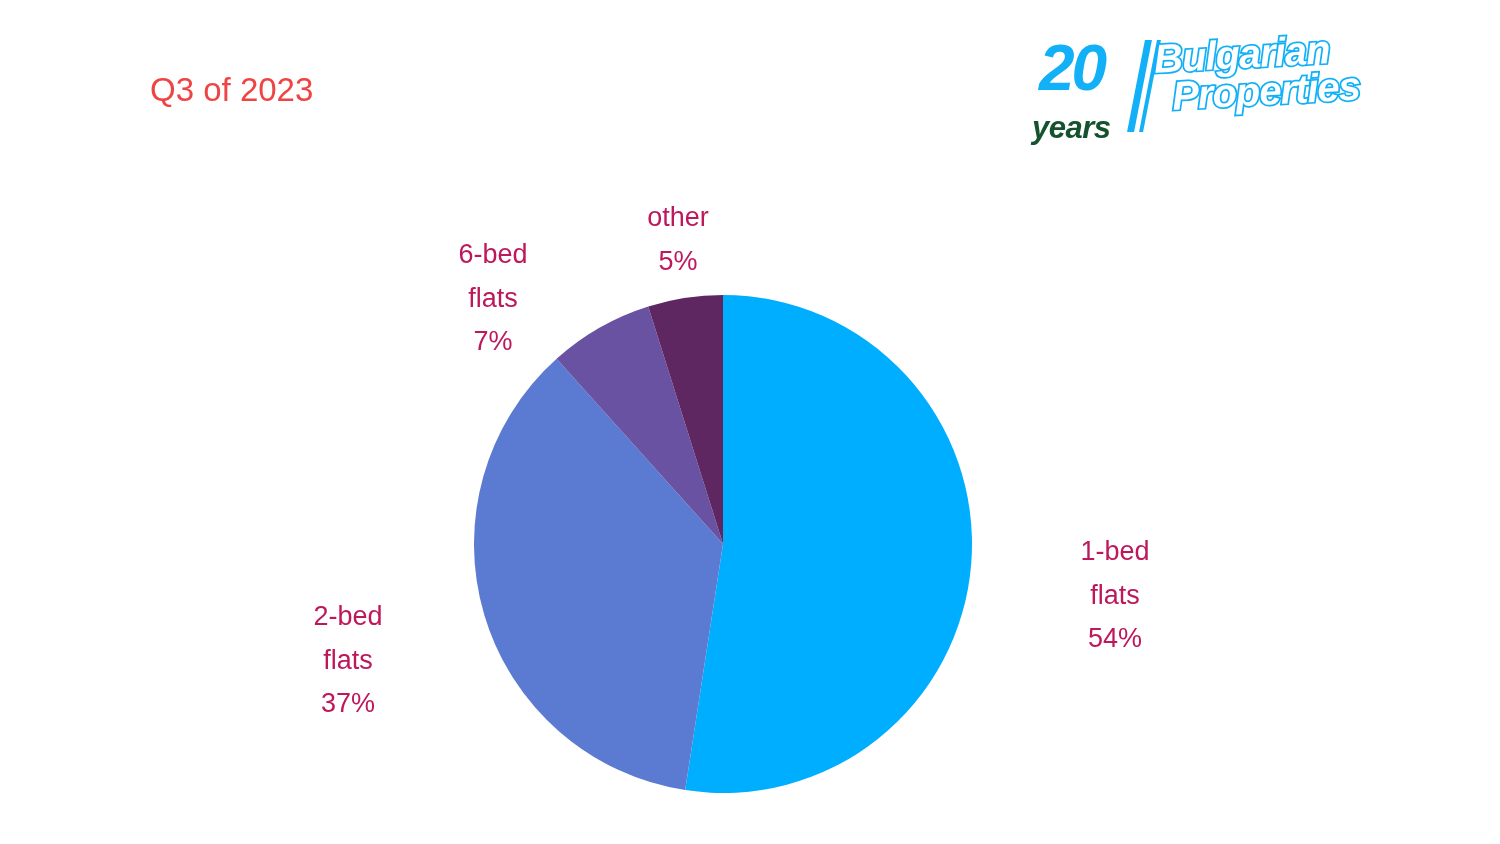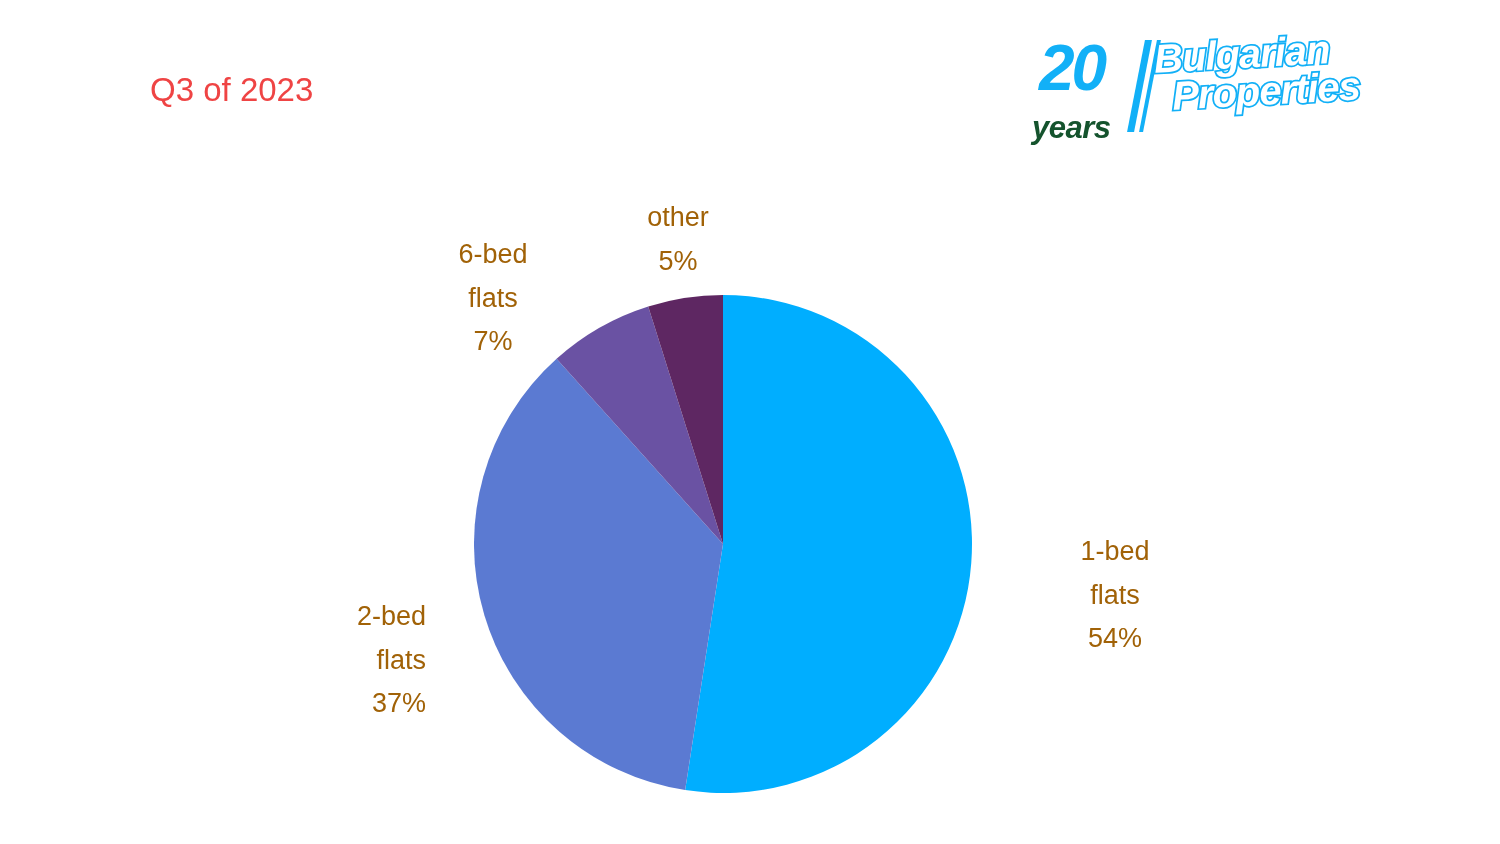--- a/index.html
+++ b/index.html
@@ -124,28 +124,28 @@
     left: 474px;
     top: 295px;
     width: 498px;
     height: 498px;
   }
 
   
   .slice-label {
     position: absolute;
     font-size: 27px;
-    color: #a16207;
+    color: #be185d;
     line-height: 1.62;
     text-align: center;
     white-space: pre-line;
   }
   .label-other     { left: 600px; top: 196px; width: 156px; }
   .label-3bed      { left: 415px; top: 233px; width: 156px; }
-  .label-2bed      { left: 270px; top: 595px; width: 156px; text-align: right; }
+  .label-2bed      { left: 270px; top: 595px; width: 156px; }
   .label-1bed      { left: 1037px; top: 530px; width: 156px; }
 </style>
 </head>
 <body>
 
 <div class="header-block">
   <div class="chart-subtitle">Q3 of 2023</div>
 </div>
 
 <div class="logo">

